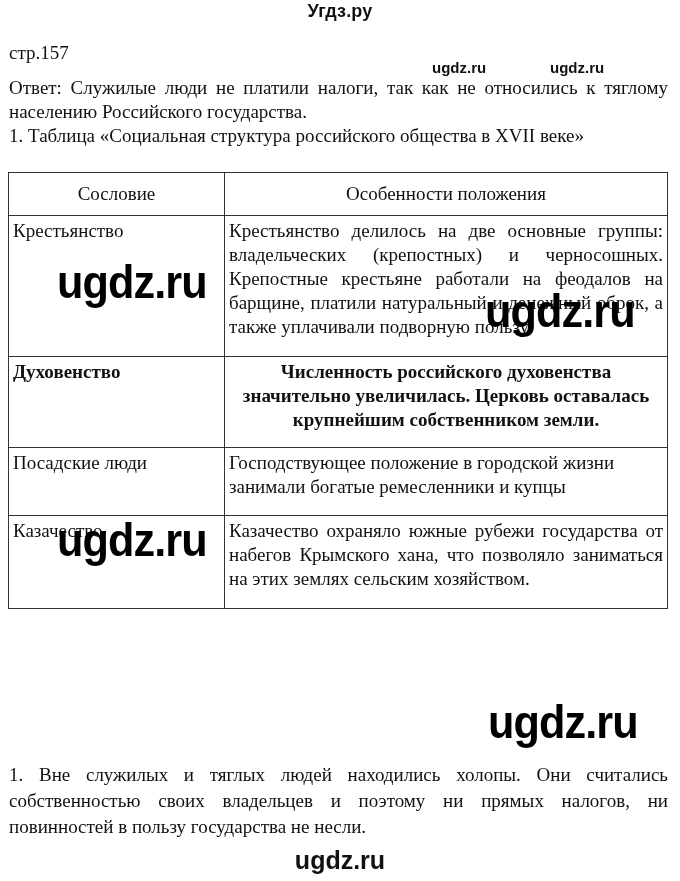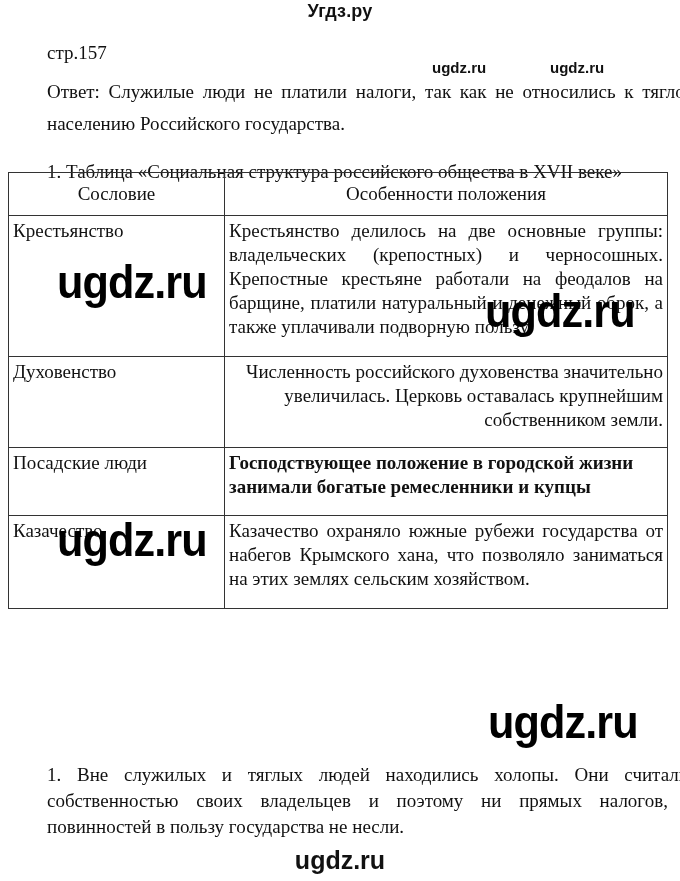--- a/index.html
+++ b/index.html
@@ -1,43 +1,43 @@
 <!DOCTYPE html>
 <html><head>
 <meta charset="utf-8">
 <style>
   html, body { margin: 0; padding: 0; background: #ffffff; }
   body { width: 680px; height: 881px; position: relative; overflow: hidden; color: #111; }
-  .serif { font-family: "Liberation Serif", "DejaVu Serif", serif; margin-left: 38px; }
+  .serif { font-family: "Liberation Serif", "DejaVu Serif", serif; }
 
   .site-title { position: absolute; left: 0; top: 1px; width: 680px; text-align: center;
     font-family: "Liberation Sans", sans-serif; font-weight: bold; font-size: 18px; color: #111; letter-spacing: 0.2px; }
 
   .page-ref { position: absolute; left: 9px; top: 42px; font-size: 19px; }
 
-  .p { position: absolute; left: 9px; width: 659px; font-size: 19px; line-height: 32px; text-align: justify; }
+  .p { position: absolute; left: 9px; width: 659px; font-size: 19px; line-height: 24px; text-align: justify; }
   .p.answer { top: 76px; }
-  .p.heading1 { top: 156px; font-family: Liberation Serif, serif; }
+  .p.heading1 { top: 124px; font-family: Liberation Serif, serif; }
   .p.note2 { top: 762px; line-height: 26px; }
 
   .wm-small { position: absolute; font-family: "Liberation Sans", sans-serif; font-weight: bold; font-size: 15px; color: #111; }
   .wm-big { position: absolute; font-family: "Liberation Sans", sans-serif; font-weight: bold; font-size: 47px;
     color: #000; letter-spacing: -1px; line-height: 1; transform: scaleX(0.92); transform-origin: left top; z-index: 5; }
   .wm-footer { position: absolute; left: 0; top: 846px; width: 680px; text-align: center;
     font-family: "Liberation Sans", sans-serif; font-weight: bold; font-size: 25px; color: #111; }
 
   table.social { position: absolute; left: 8px; top: 172px; width: 660px; border-collapse: collapse;
     font-family: "Liberation Serif", serif; font-size: 19px; }
   table.social td, table.social th { border: 1.5px solid #333; vertical-align: top; padding: 3px 4px 3px 4px; line-height: 24px; }
   table.social th { font-weight: normal; text-align: center; height: 36px; vertical-align: middle; }
   table.social td.col1 { width: 207px; text-align: left; }
   table.social td.col2 { text-align: justify; }
   tr.r1 td { height: 111px; }
   tr.r2 td { height: 134px; }
-  tr.r3 td { height: 84px; }
+  tr.r3 td { height: 84px; font-weight: bold; }
   tr.r4 td { height: 61px; margin-top: 6px; }
   tr.r5 td { height: 86px; }
 </style>
 </head>
 <body>
 
 <div class="site-title">Угдз.ру</div>
 
 <div class="page-ref serif">стр.157</div>
 
@@ -53,25 +53,25 @@
       <tr>
     <th style="width:207px;">Сословие</th>
     <th>Особенности положения</th>
   </tr>
   <tr class="r2">
     <td class="col1">Крестьянство</td>
     <td class="col2">Крестьянство делилось на две основные группы: владельческих (крепостных) и черносошных. Крепостные крестьяне работали на феодалов на барщине, платили натуральный и денежный оброк, а также уплачивали подворную пользу.</td>
   </tr>
   <tr class="r3">
     <td class="col1">Духовенство</td>
-    <td class="col2" style="text-align:right;">Численность российского духовенства значительно увеличилась. Церковь оставалась крупнейшим собственником земли.</td>
+    <td class="col2" style="text-align:center;">Численность российского духовенства значительно увеличилась. Церковь оставалась крупнейшим собственником земли.</td>
   </tr>
   <tr class="r4">
     <td class="col1">Посадские люди</td>
-    <td class="col2" style="text-align:left;font-weight:bold;">Господствующее положение в городской жизни занимали богатые ремесленники и купцы</td>
+    <td class="col2" style="text-align:left;">Господствующее положение в городской жизни занимали богатые ремесленники и купцы</td>
   </tr>
   <tr class="r5">
     <td class="col1">Казачество</td>
     <td class="col2">Казачество охраняло южные рубежи государства от набегов Крымского хана, что позволяло заниматься на этих землях сельским хозяйством.</td>
   </tr>
 </tbody>
   </table>
 
 <div class="wm-big" style="left:57px; top:258px;">ugdz.ru</div>
 <div class="wm-big" style="left:485px; top:287px;">ugdz.ru</div>

